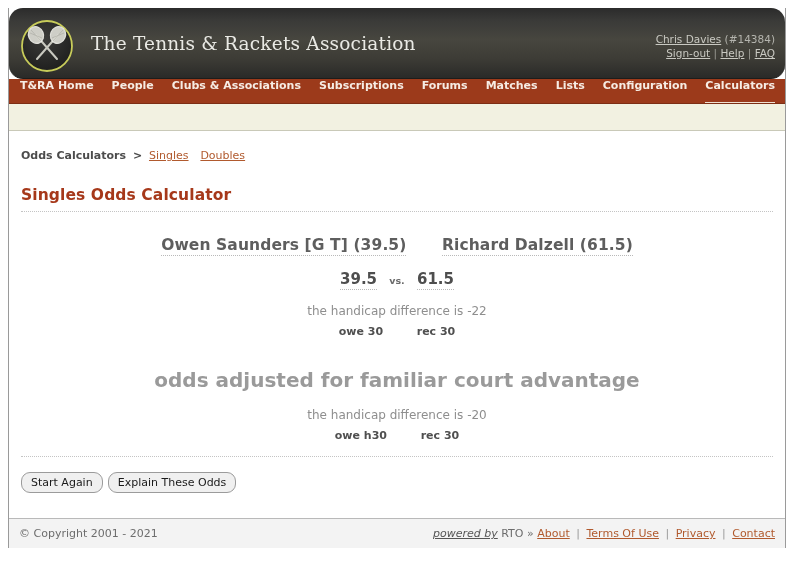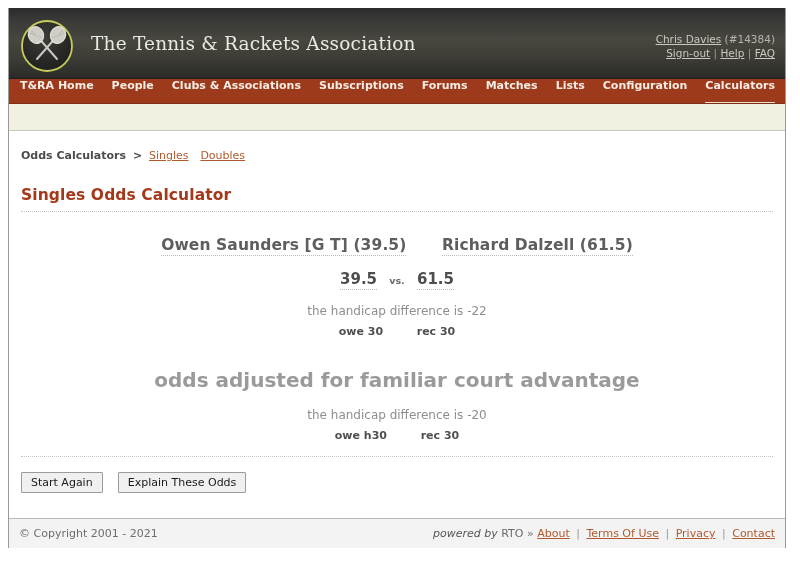--- a/index.html
+++ b/index.html
@@ -24,20 +24,21 @@
     flex-direction: column;
   }
 
   
   .masthead {
     position: relative;
     height: 71px;
     background: linear-gradient(to bottom, #2b2b2b 0%, #3a3a38 18%, #47463f 45%, #3d3c36 72%, #2a2a28 100%);
     border-bottom: 1px solid #1d1d1b;
     overflow: hidden;
+    border-radius: 14px;
   }
   .logo {
     position: absolute;
     left: 6px; top: 11px;
     width: 64px; height: 54px;
   }
   .site-title {
     position: absolute;
     left: 82px; top: 50%;
     transform: translateY(-50%);
@@ -182,43 +183,43 @@
   .button-row {
     margin-top: 14px;
     text-align: left;
   }
   .btn {
     font-family: "DejaVu Sans", "Liberation Sans", sans-serif;
     font-size: 11px;
     color: #1a1a1a;
     background: #f0f0f0;
     border: 1px solid #9b9b9b;
-    border-radius: 1px;
+    border-radius: 9px;
     padding: 3px 9px;
-    margin-right: 10px;
     cursor: pointer;
     line-height: 13px;
   }
 
   
   .footer {
     height: 30px;
     background: #f3f3f3;
     border-top: 1px solid #b9b9b9;
     display: flex;
     align-items: center;
     padding: 12px 10px;
     font-size: 11px;
     color: #6d6d6d;
   }
   .footer .copy { flex: 1; }
   .footer .powered { white-space: nowrap; color: #6d6d6d; }
   .footer .powered .italic {
     font-style: italic;
     color: #555;
+    text-decoration: underline;
   }
   .footer a {
     color: #b15a2e;
     text-decoration: underline;
   }
   .footer .fsep { color: #9a9a9a; margin: 0 3px; }
 </style>
 </head>
 <body>
 

